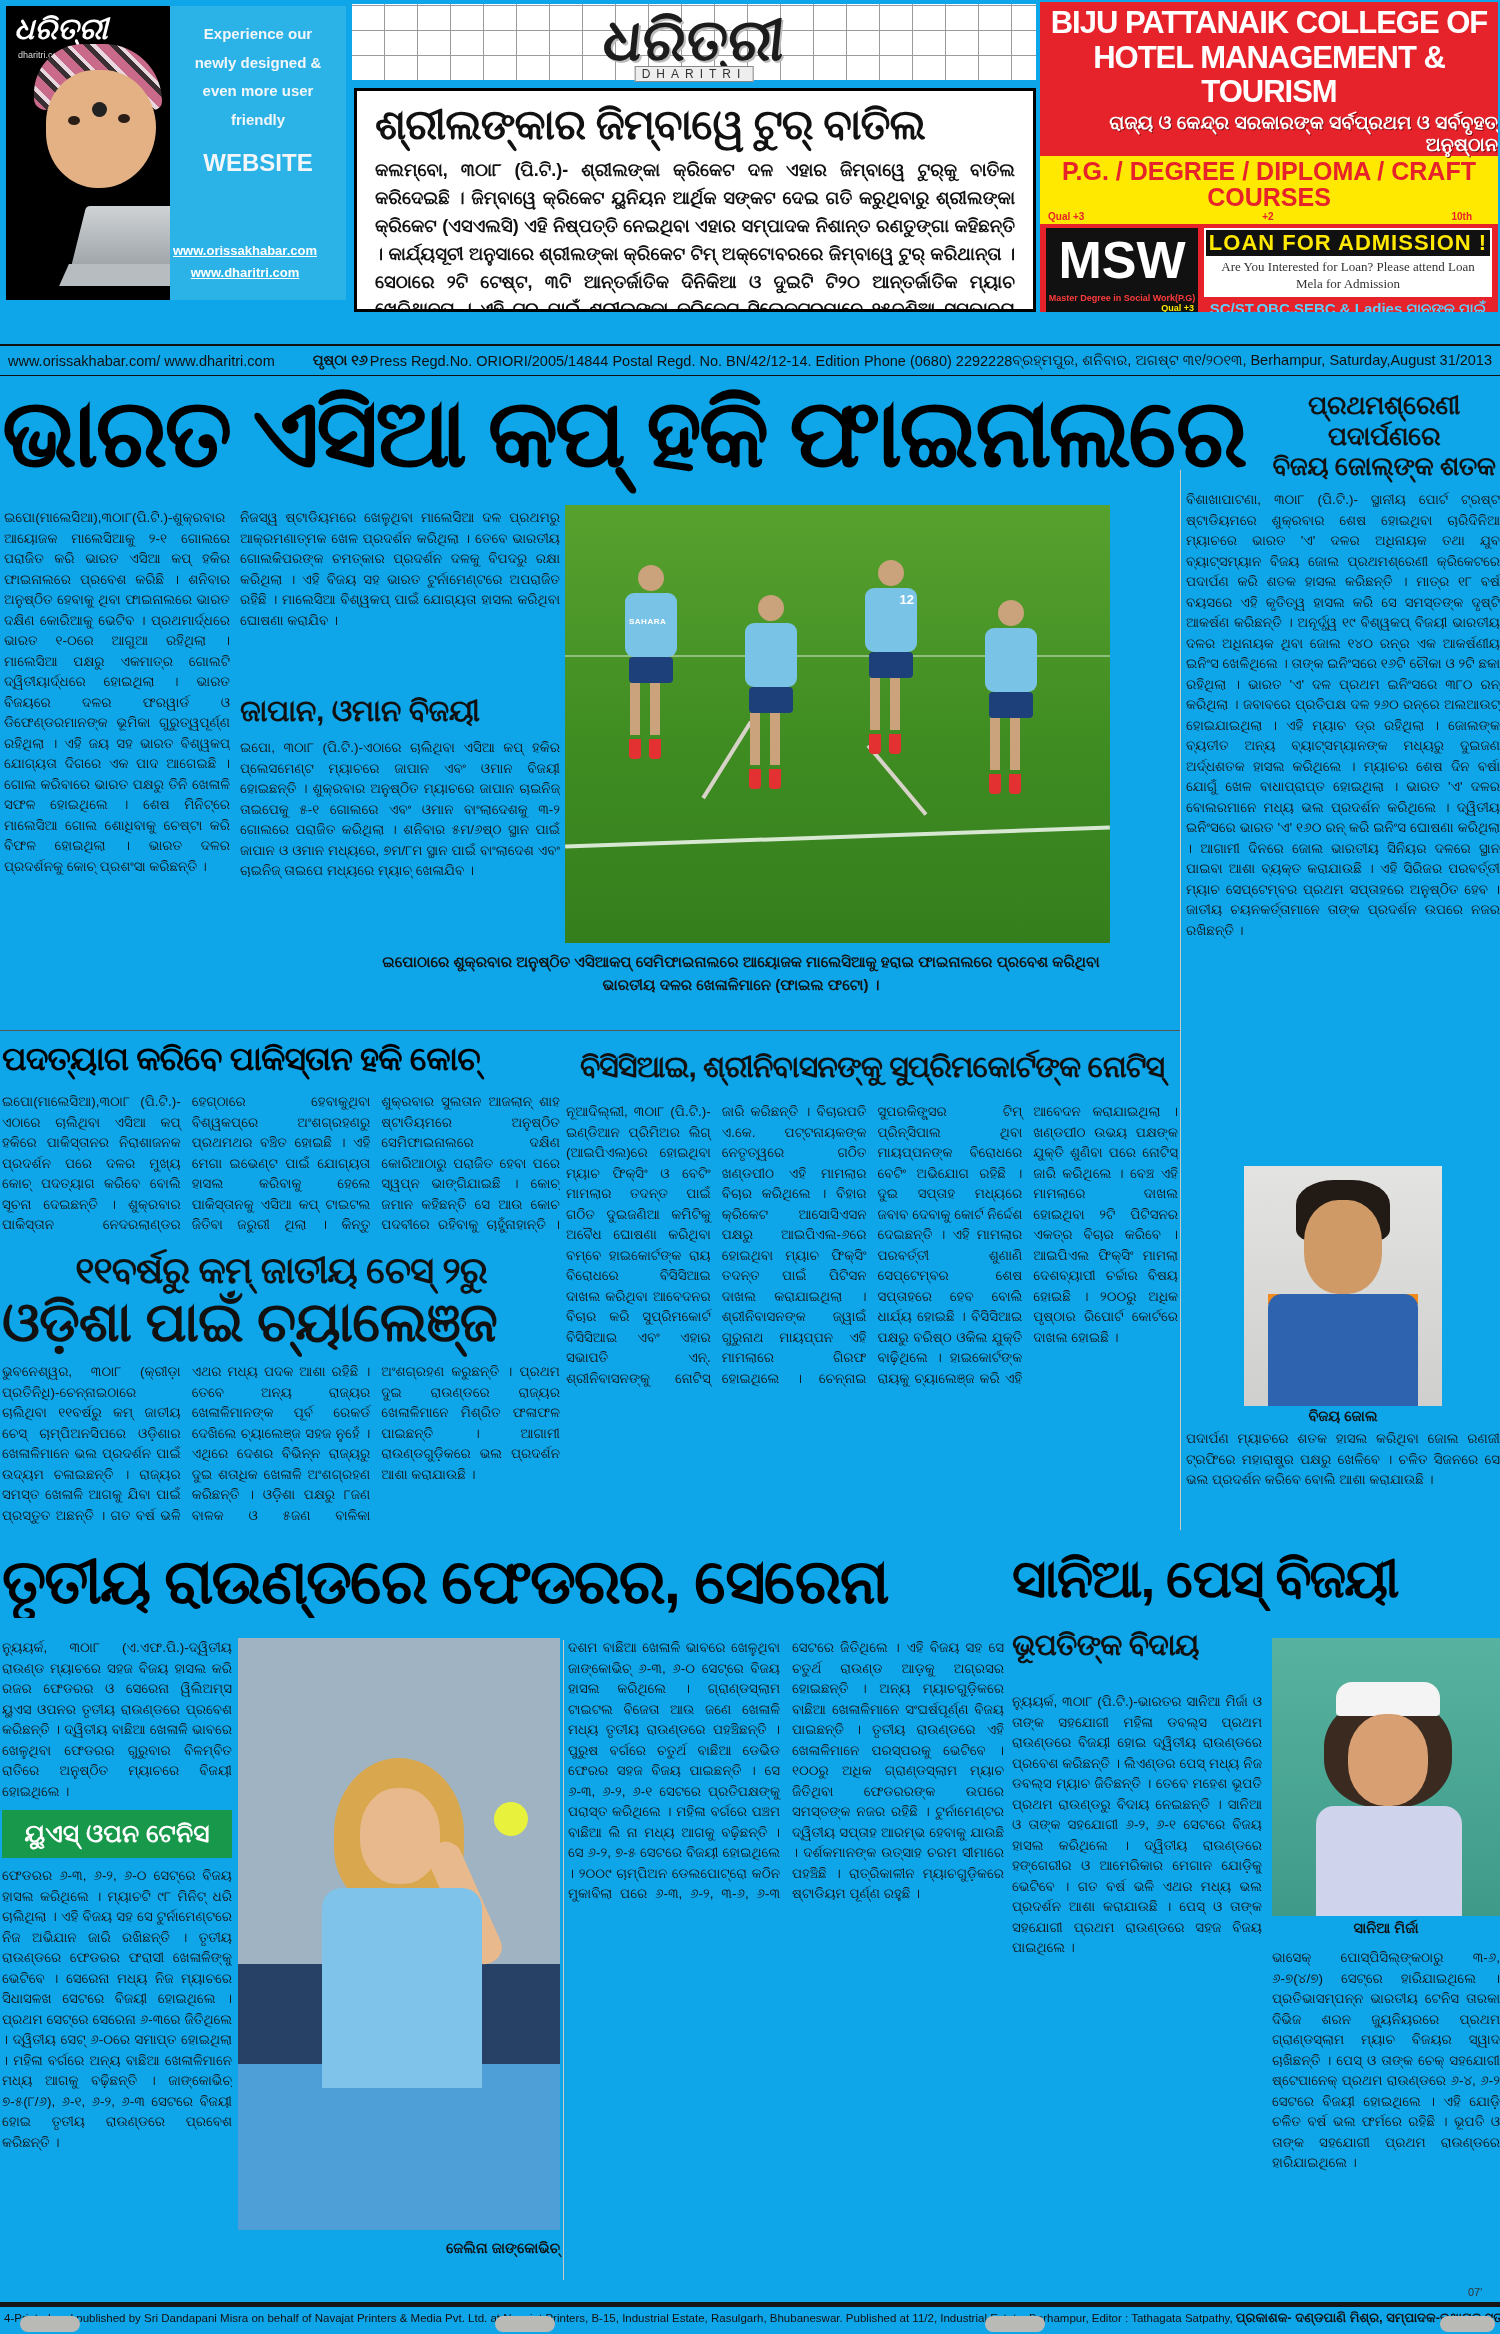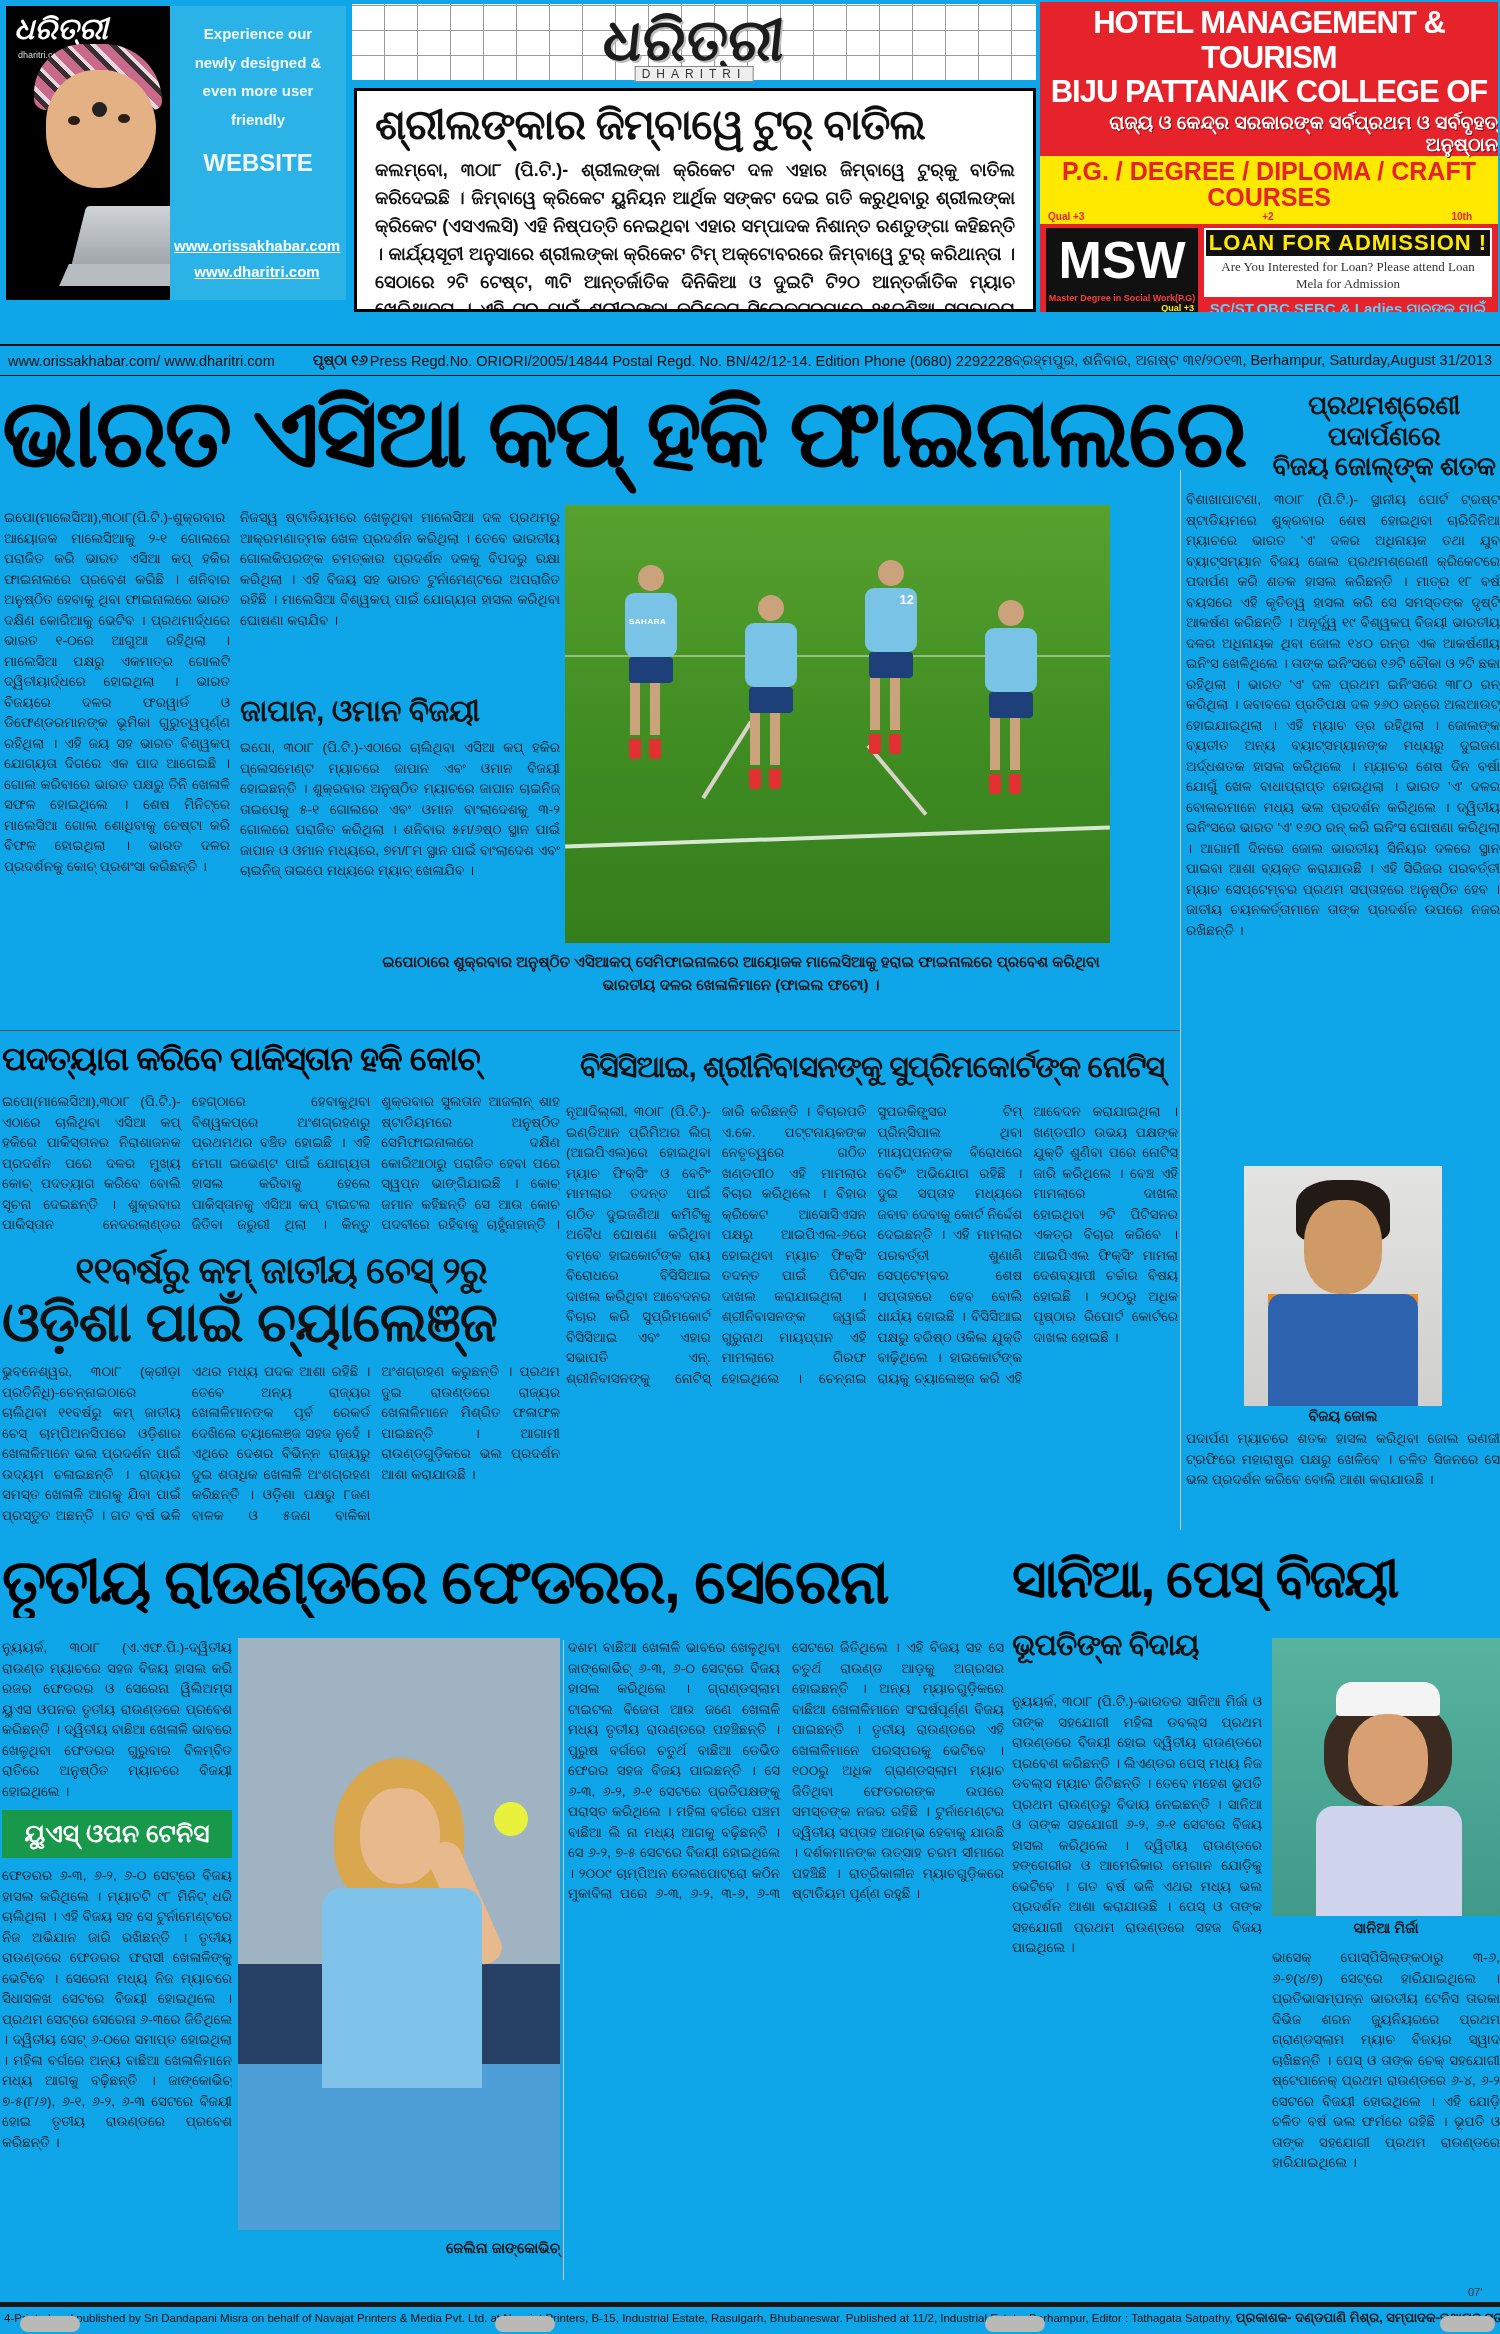--- a/index.html
+++ b/index.html
@@ -14,22 +14,22 @@
   .caption{font-size:14.5px;font-weight:700;text-align:center;color:#111;}
   .photo{position:absolute;overflow:hidden;}
   .vrule{position:absolute;width:1px;background:#c9c9c4;}
   .hrule{position:absolute;height:1px;background:#555;}
 
   
   .ad-left{left:6px;top:6px;width:340px;height:294px;background:#000;}
   .ad-left .cyan{position:absolute;right:0;top:0;width:176px;height:100%;background:#2bb3e8;}
   .ad-left .adtxt{position:absolute;right:4px;top:14px;width:168px;color:#f2f6f8;text-align:center;
                   font-size:15px;line-height:1.9;font-weight:600;}
-  .ad-left .adurls{position:absolute;right:6px;bottom:16px;width:166px;color:#fff;text-align:center;
-                  font-size:15px;font-weight:700;line-height:1.7;text-decoration:underline;}
+  .ad-left .adurls{position:absolute;right:18px;bottom:16px;width:166px;color:#fff;text-align:center;
+                  font-size:13px;font-weight:700;line-height:1.7;text-decoration:underline;}
   .babyhead{position:absolute;left:40px;top:64px;width:110px;height:118px;background:#e4b185;border-radius:48% 52% 55% 50%;}
   .babycap{position:absolute;left:28px;top:38px;width:128px;height:66px;border-radius:60px 70px 10px 14px;
            background:repeating-linear-gradient(45deg,#c96a8a 0 9px,#3a2f33 9px 14px,#e8d7de 14px 18px);}
   .babydot{position:absolute;left:86px;top:96px;width:15px;height:15px;background:#222;border-radius:50%;}
   .babyeye{position:absolute;width:12px;height:9px;background:#2a1d16;border-radius:50%;}
   .laptop{position:absolute;left:72px;top:200px;width:140px;height:66px;background:linear-gradient(#cfd3d6,#9aa0a5);
           transform:skewX(-14deg);border-radius:4px;}
   .laptop-base{position:absolute;left:58px;top:258px;width:180px;height:22px;background:#b7bcc0;transform:skewX(-24deg);}
   .ad-left .logo{position:absolute;left:8px;top:6px;color:#fff;font-size:30px;font-weight:800;font-style:italic;}
   .ad-left .logosub{position:absolute;left:12px;top:44px;color:#ddd;font-size:9px;}
@@ -158,22 +158,22 @@
     <div class="mlogosub">DHARITRI</div>
   </div>
 
   <div class="abs top-box">
     <div class="h">ଶ୍ରୀଲଙ୍କାର ଜିମ୍ବାୱେ ଟୁର୍ ବାତିଲ</div>
     <div class="b">କଲମ୍ବୋ, ୩୦ା୮ (ପି.ଟି.)- ଶ୍ରୀଲଙ୍କା କ୍ରିକେଟ ଦଳ ଏହାର ଜିମ୍ବାୱେ ଟୁର୍‌କୁ ବାତିଲ କରିଦେଇଛି । ଜିମ୍ବାୱେ କ୍ରିକେଟ ୟୁନିୟନ ଆର୍ଥିକ ସଙ୍କଟ ଦେଇ ଗତି କରୁଥିବାରୁ ଶ୍ରୀଲଙ୍କା କ୍ରିକେଟ (ଏସଏଲସି) ଏହି ନିଷ୍ପତ୍ତି ନେଇଥିବା ଏହାର ସମ୍ପାଦକ ନିଶାନ୍ତ ରଣତୁଙ୍ଗା କହିଛନ୍ତି । କାର୍ଯ୍ୟସୂଚୀ ଅନୁସାରେ ଶ୍ରୀଲଙ୍କା କ୍ରିକେଟ ଟିମ୍ ଅକ୍ଟୋବରରେ ଜିମ୍ବାୱେ ଟୁର୍ କରିଥାନ୍ତା । ସେଠାରେ ୨ଟି ଟେଷ୍ଟ, ୩ଟି ଆନ୍ତର୍ଜାତିକ ଦିନିକିଆ ଓ ଦୁଇଟି ଟି୨୦ ଆନ୍ତର୍ଜାତିକ ମ୍ୟାଚ ଖେଳିଥାନ୍ତା । ଏହି ଟୁର୍ ପାଇଁ ଶ୍ରୀଲଙ୍କା କ୍ରିକେଟ ସିଲେକ୍ଟରମାନେ ୨୫ଜଣିଆ ସମ୍ଭାବ୍ୟ ଖେଳାଳି ତାଲିକା ପ୍ରସ୍ତୁତ କରିସାରିଥିଲେ ।</div>
   </div>
 
   <div class="abs ad-right">
     <div class="ar-title">
+      <div>BIJU PATTANAIK COLLEGE OF</div>
       <div>HOTEL MANAGEMENT &amp; TOURISM</div>
-      <div>BIJU PATTANAIK COLLEGE OF</div>
     </div>
     <div class="ar-odia">ରାଜ୍ୟ ଓ କେନ୍ଦ୍ର ସରକାରଙ୍କ ସର୍ବପ୍ରଥମ ଓ ସର୍ବବୃହତ୍ ଅନୁଷ୍ଠାନ</div>
     <div class="ar-yellow">P.G. / DEGREE / DIPLOMA / CRAFT COURSES</div>
     <div class="ar-quals">
       <span>Qual +3</span>
       <span>+2</span>
       <span>10th</span>
     </div>
     <div class="ar-mid">
       <div class="msw">

